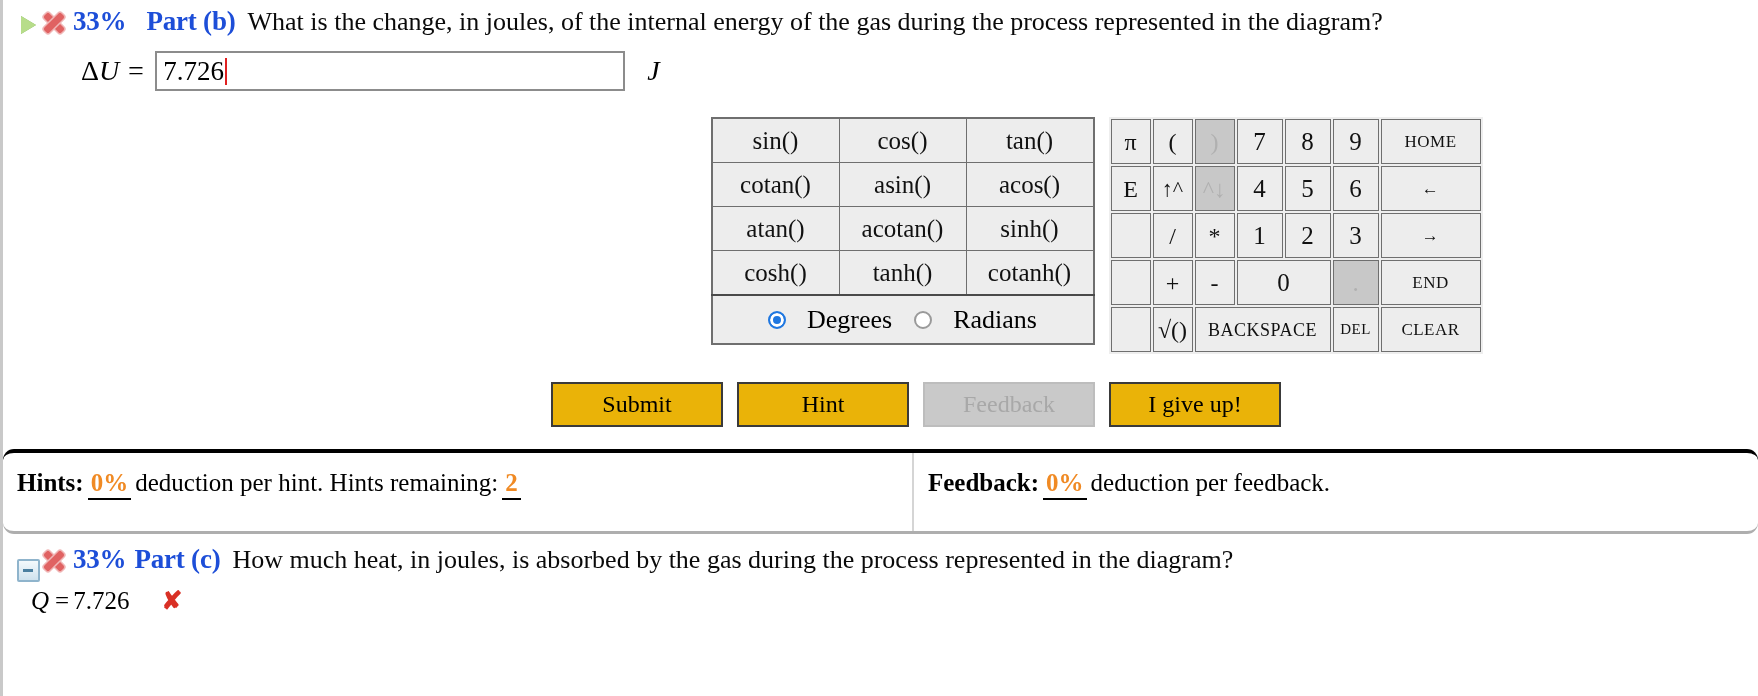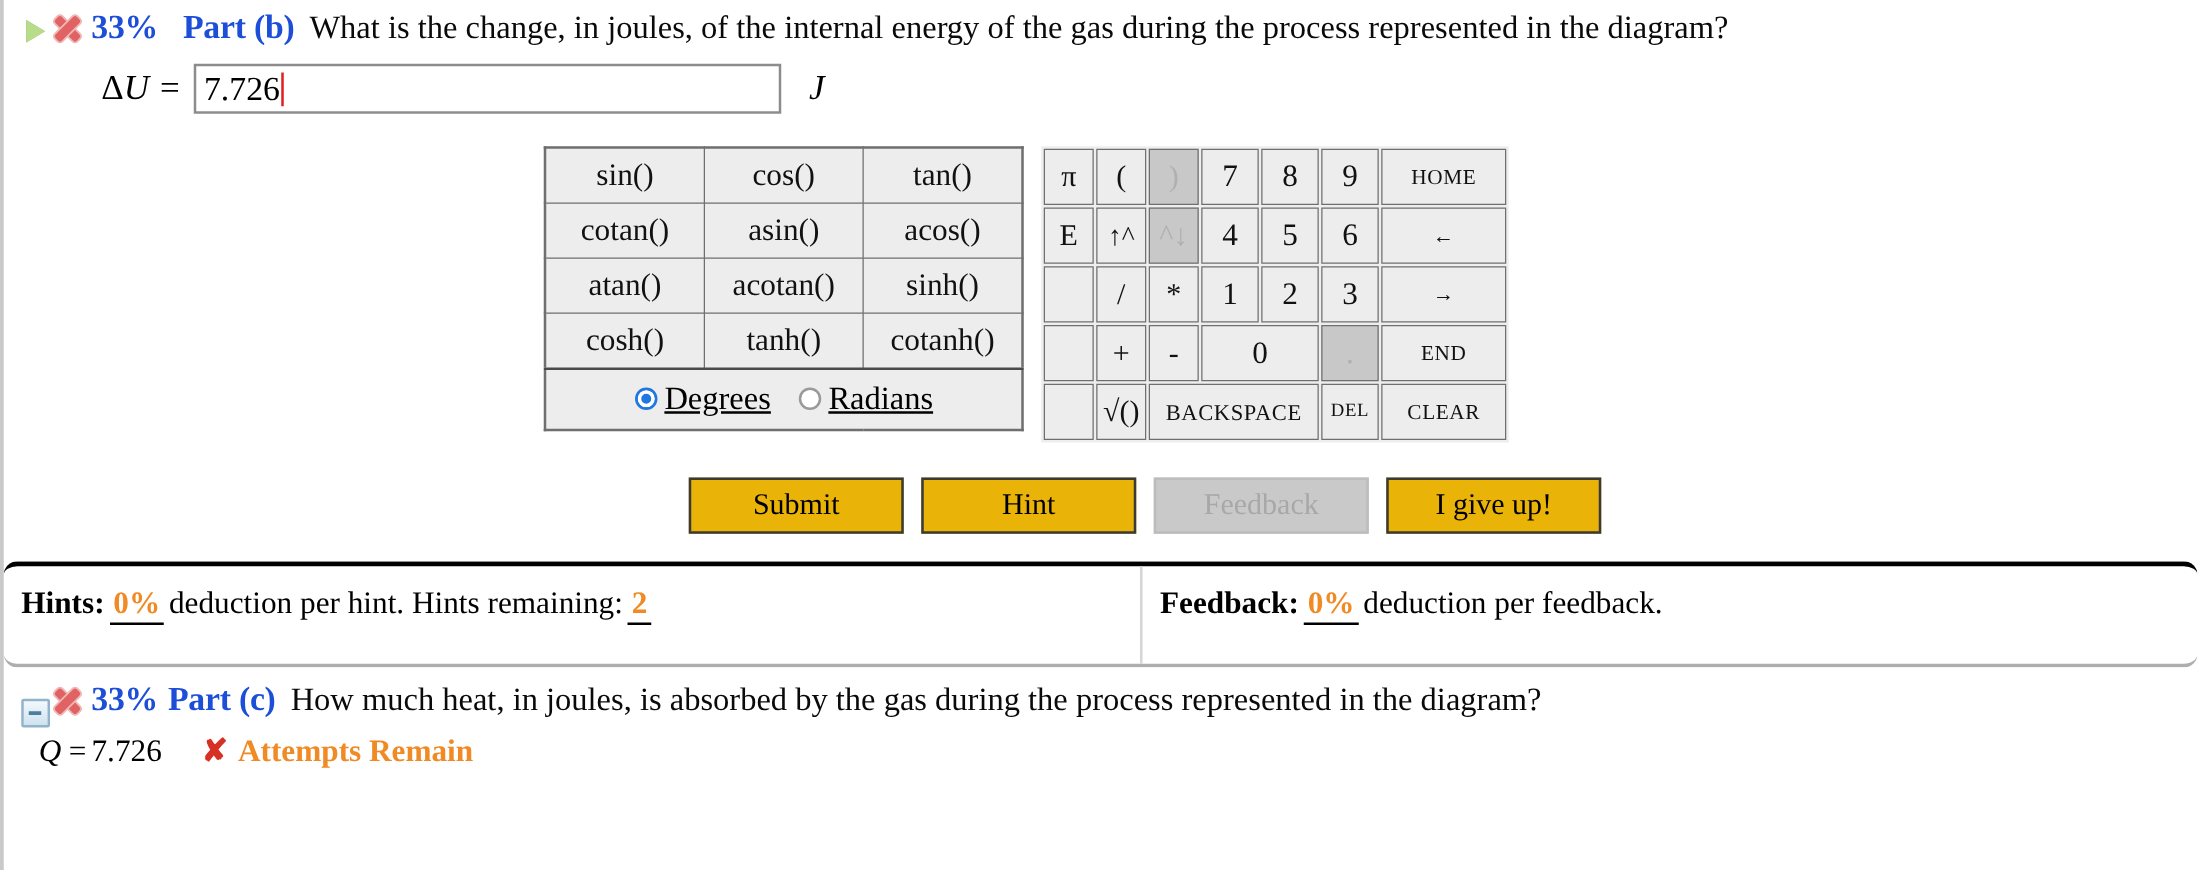--- a/index.html
+++ b/index.html
@@ -129,21 +129,21 @@
   .answer-unit {
     font-size: 28px;
     margin-left: 22px;
     font-style: italic;
   }
 
   
   .calc-wrap {
     margin-top: 26px;
     display: flex;
-    justify-content: flex-start;
+    justify-content: center;
     padding-left: 432px;
   }
   .calc {
     display: flex;
     align-items: flex-start;
   }
   .calc-left {
     border: 2px solid #6f6f6f;
     border-collapse: collapse;
     background: #eeeeee;
@@ -163,21 +163,21 @@
   .fn-key { width: 126px; height: 43px; }
   .mode-cell {
     background: #ededed;
     border: 1px solid #6f6f6f;
     border-top: 2px solid #4a4a4a;
     height: 45px;
     text-align: center;
     font-size: 25px;
   }
   .radio-group { display: inline-flex; align-items: center; gap: 10px; }
-  .radio-opt { display: inline-flex; align-items: center; gap: 6px; cursor: pointer; text-decoration: underline; }
+  .radio-opt { display: inline-flex; align-items: center; gap: 21px; cursor: pointer; }
   .radio {
     width: 18px; height: 18px;
     border-radius: 50%;
     border: 2px solid #9a9a9a;
     background: #ffffff;
     display: inline-block;
     box-sizing: border-box;
     position: relative;
   }
   .radio.on {
@@ -429,17 +429,16 @@
     <span class="part-pct" style="margin-left:8px;">Part (c)</span>
     <span class="part-question">How much heat, in joules, is absorbed by the gas during the process represented in the diagram?</span>
   </div>
 
   <div class="result-row">
     <span class="result-q">Q</span>
     <span class="result-eq">=</span>
     <span>7.726</span>
     <span class="attempts">
       <span class="x-mark">✘</span>
-      <span>Attempts Remain</span>
     </span>
   </div>
 
 </div>
 
 </body></html>

